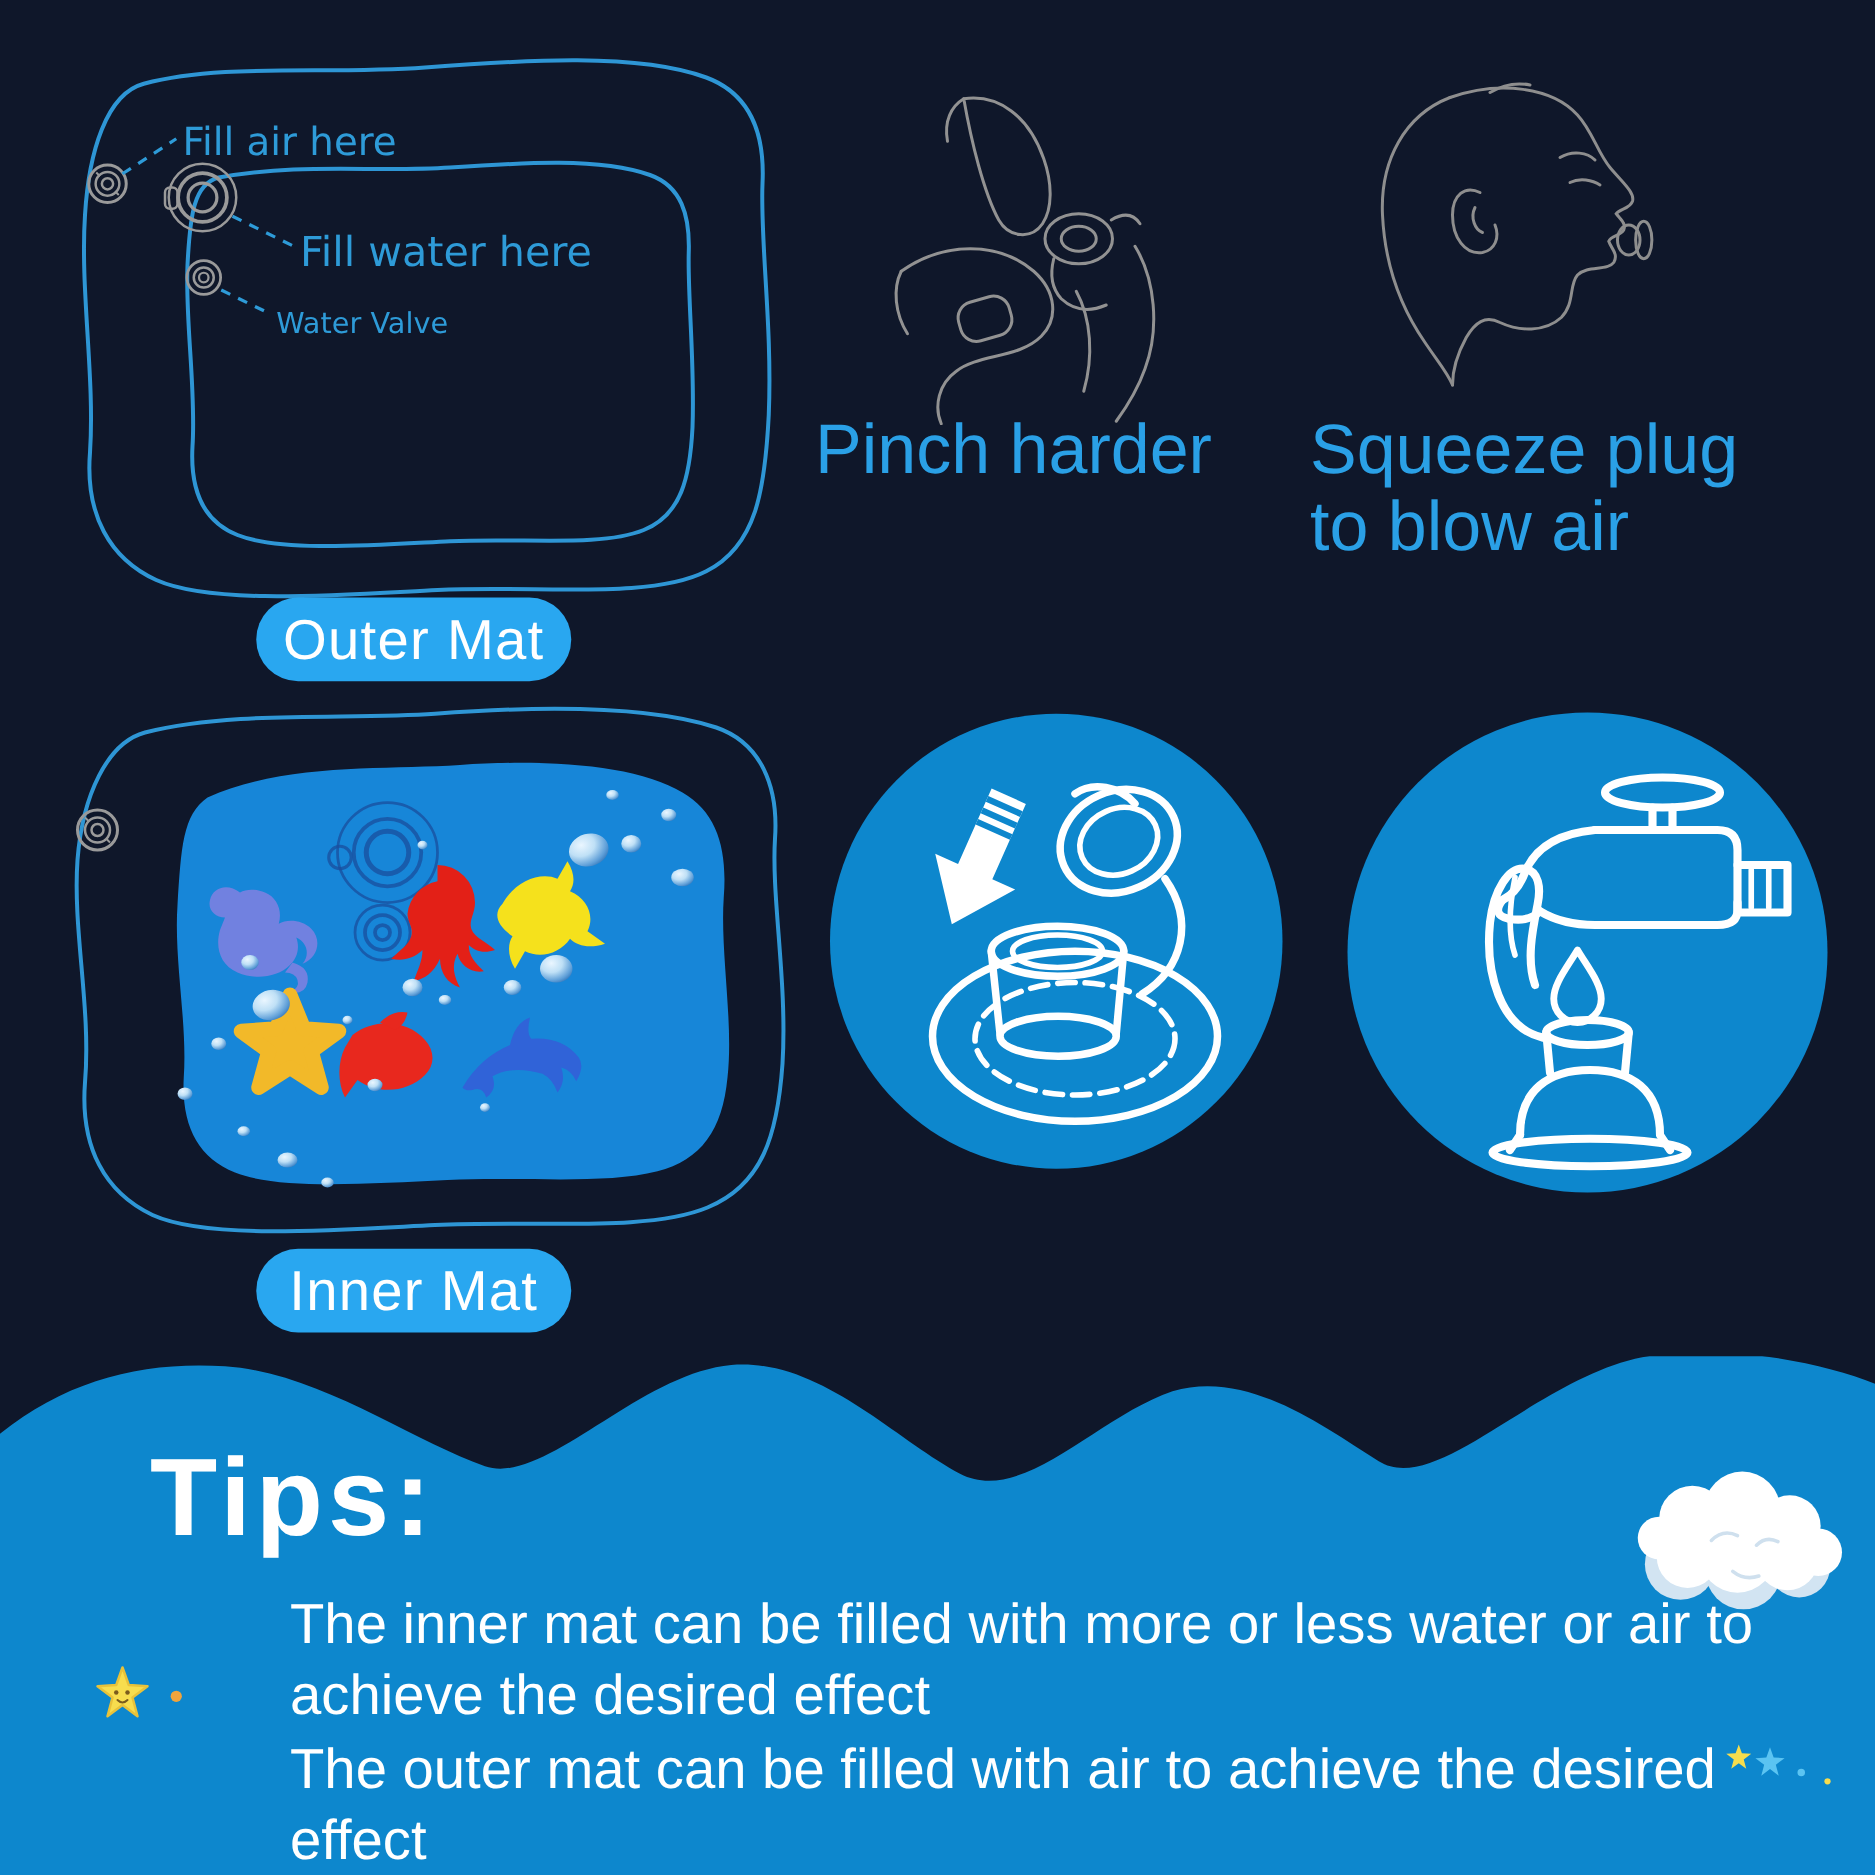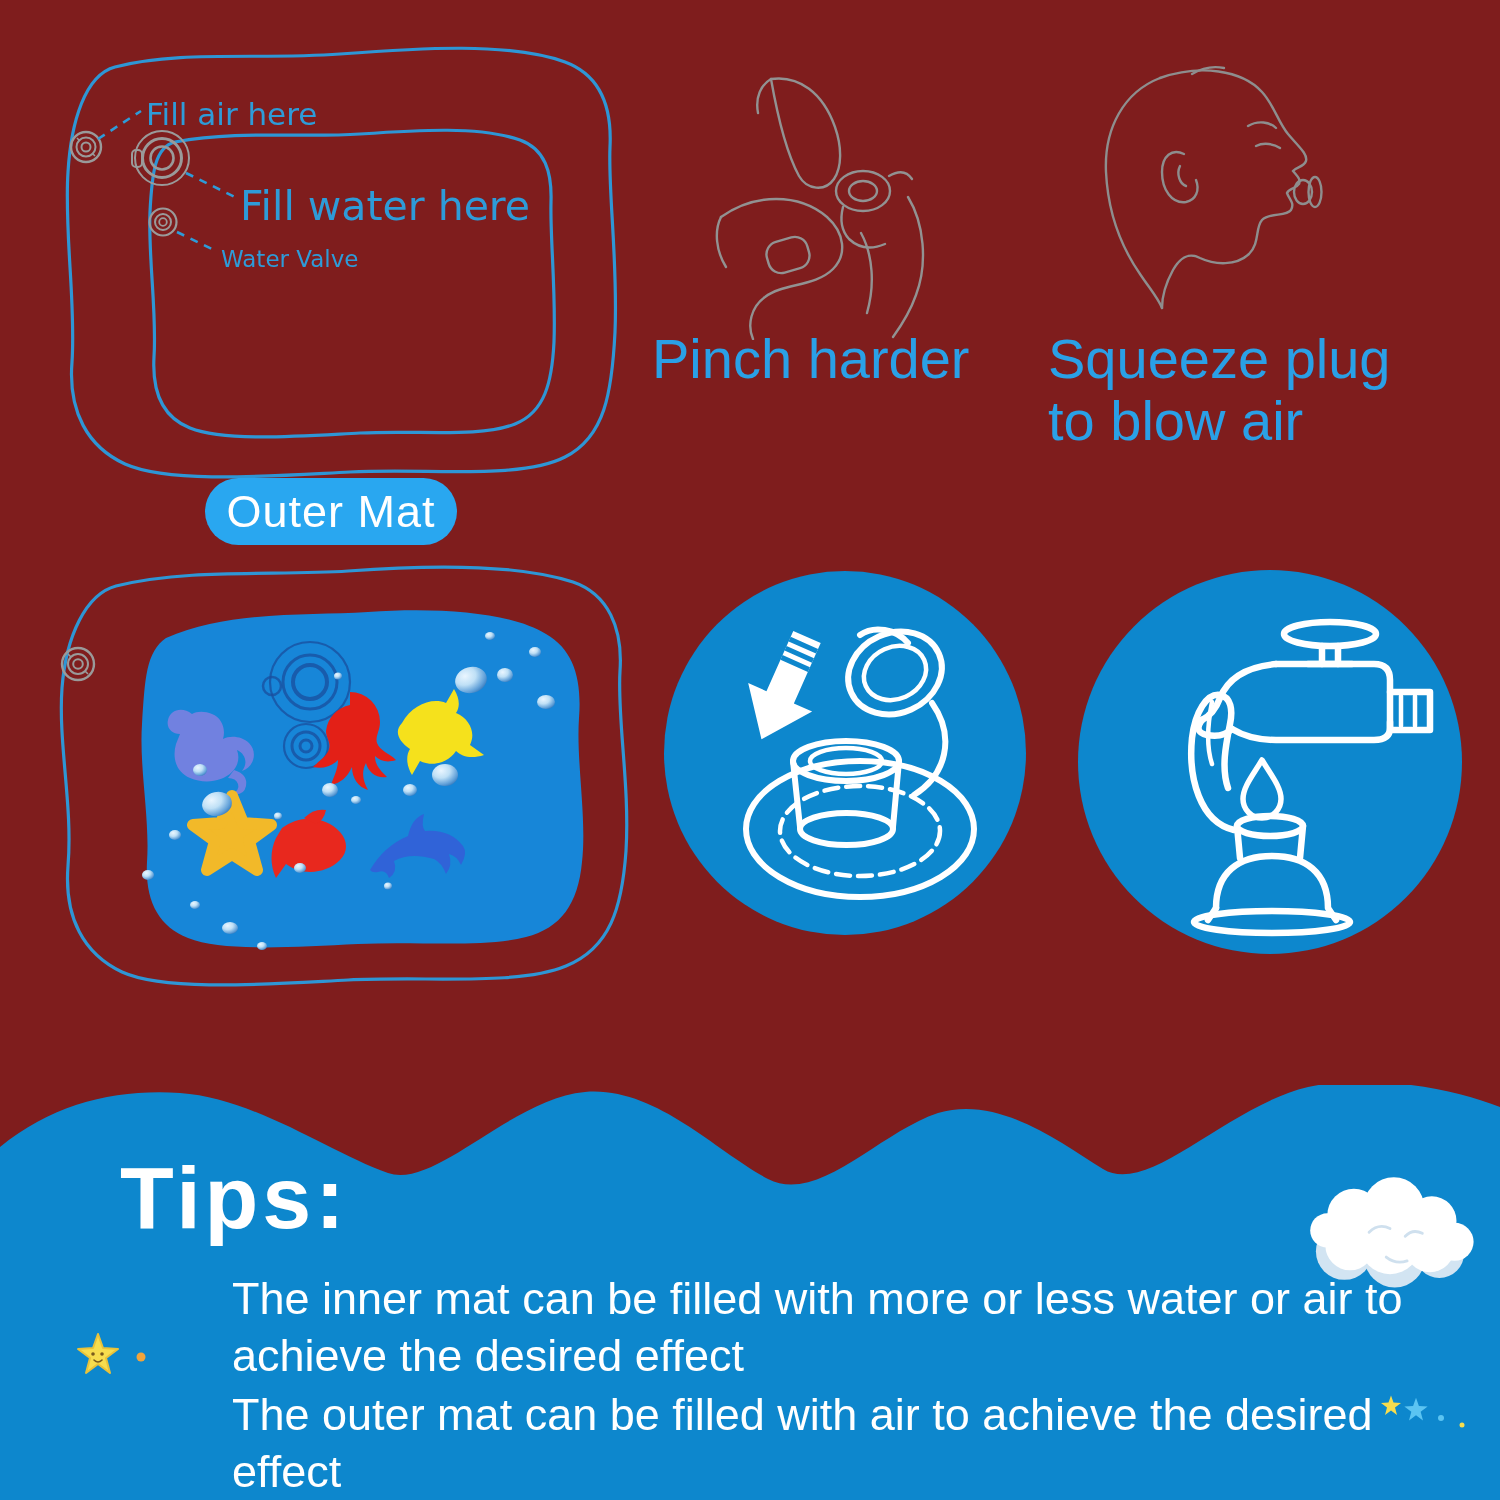--- a/index.html
+++ b/index.html
@@ -1,25 +1,25 @@
 <!DOCTYPE html>
 <html><head>
 <meta charset="utf-8">
 <style>
   html,body{margin:0;padding:0;background:#fff;}
-  .canvas{position:relative;width:1500px;height:1500px;background:#7f1d1d;overflow:hidden;
+  .canvas{position:relative;width:1500px;height:1500px;background:#0f172a;overflow:hidden;
           font-family:"Liberation Sans", sans-serif;}
   .abs{position:absolute;}
   svg{display:block;}
 
   
   .mat-label{position:absolute;color:#2e9bd8;font-family:"DejaVu Sans", sans-serif;
              font-weight:normal;white-space:nowrap;}
   #fill-air-label{left:146px;top:96px;font-size:31px;}
-  #fill-water-label{left:240px;top:182px;font-size:41px;}
+  #fill-water-label{left:240px;top:182px;font-size:33px;}
   #water-valve-label{left:221px;top:246px;font-size:23px;}
 
   
   .badge{position:absolute;background:#29a7f0;color:#fff;border-radius:36px;
          display:flex;align-items:center;justify-content:center;
          font-size:45px;letter-spacing:1px;text-align:right;}
   #outer-mat-badge{left:205px;top:478px;width:252px;height:67px;}
   #inner-mat-badge{left:205px;top:999px;width:252px;height:67px;}
 
   
@@ -203,20 +203,21 @@
         <ellipse cx="192" cy="372" rx="8" ry="6" fill="url(#dropGrad)"></ellipse>
         <ellipse cx="224" cy="390" rx="5" ry="4" fill="url(#dropGrad)"></ellipse>
         <ellipse cx="262" cy="312" rx="6" ry="5" fill="url(#dropGrad)"></ellipse>
         <ellipse cx="240" cy="260" rx="4" ry="3.5" fill="url(#dropGrad)"></ellipse>
         <ellipse cx="350" cy="330" rx="4" ry="3.5" fill="url(#dropGrad)"></ellipse>
         <ellipse cx="300" cy="120" rx="4" ry="3.5" fill="url(#dropGrad)"></ellipse>
       </g>
     </svg>
   </div>
 
+  <div class="badge" id="inner-mat-badge">Inner Mat</div>
 
   <div class="step-circle" id="open-circle">
     <svg width="362" height="364" viewBox="0 0 362 364">
       <g fill="none" stroke="#fff" stroke-width="6" stroke-linecap="round">
         <ellipse cx="196" cy="258" rx="114" ry="68"></ellipse>
         <ellipse cx="196" cy="260" rx="80" ry="45" stroke-width="4.5" stroke-dasharray="14 8"></ellipse>
 
         <ellipse cx="182" cy="190" rx="53" ry="20"></ellipse>
         <ellipse cx="182" cy="190" rx="36" ry="13" stroke-width="4.5"></ellipse>
         <path d="M129,190 L136,256"></path>

